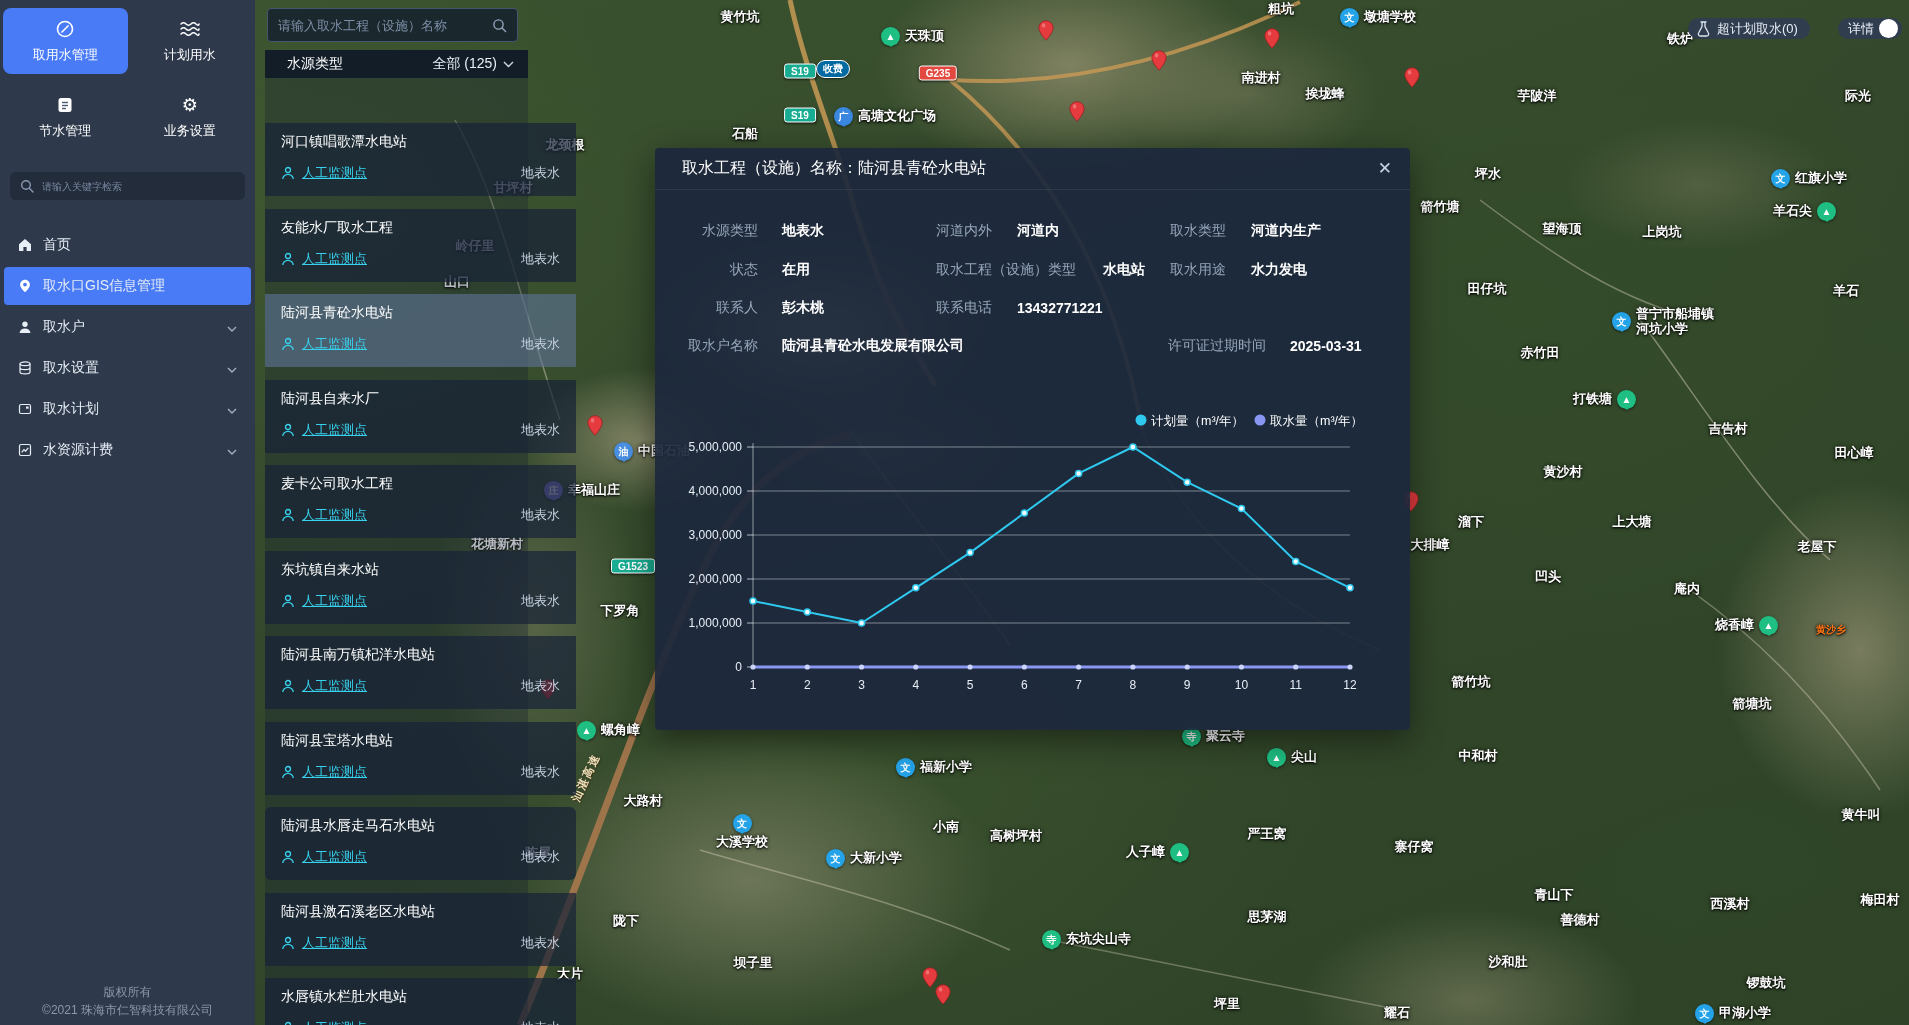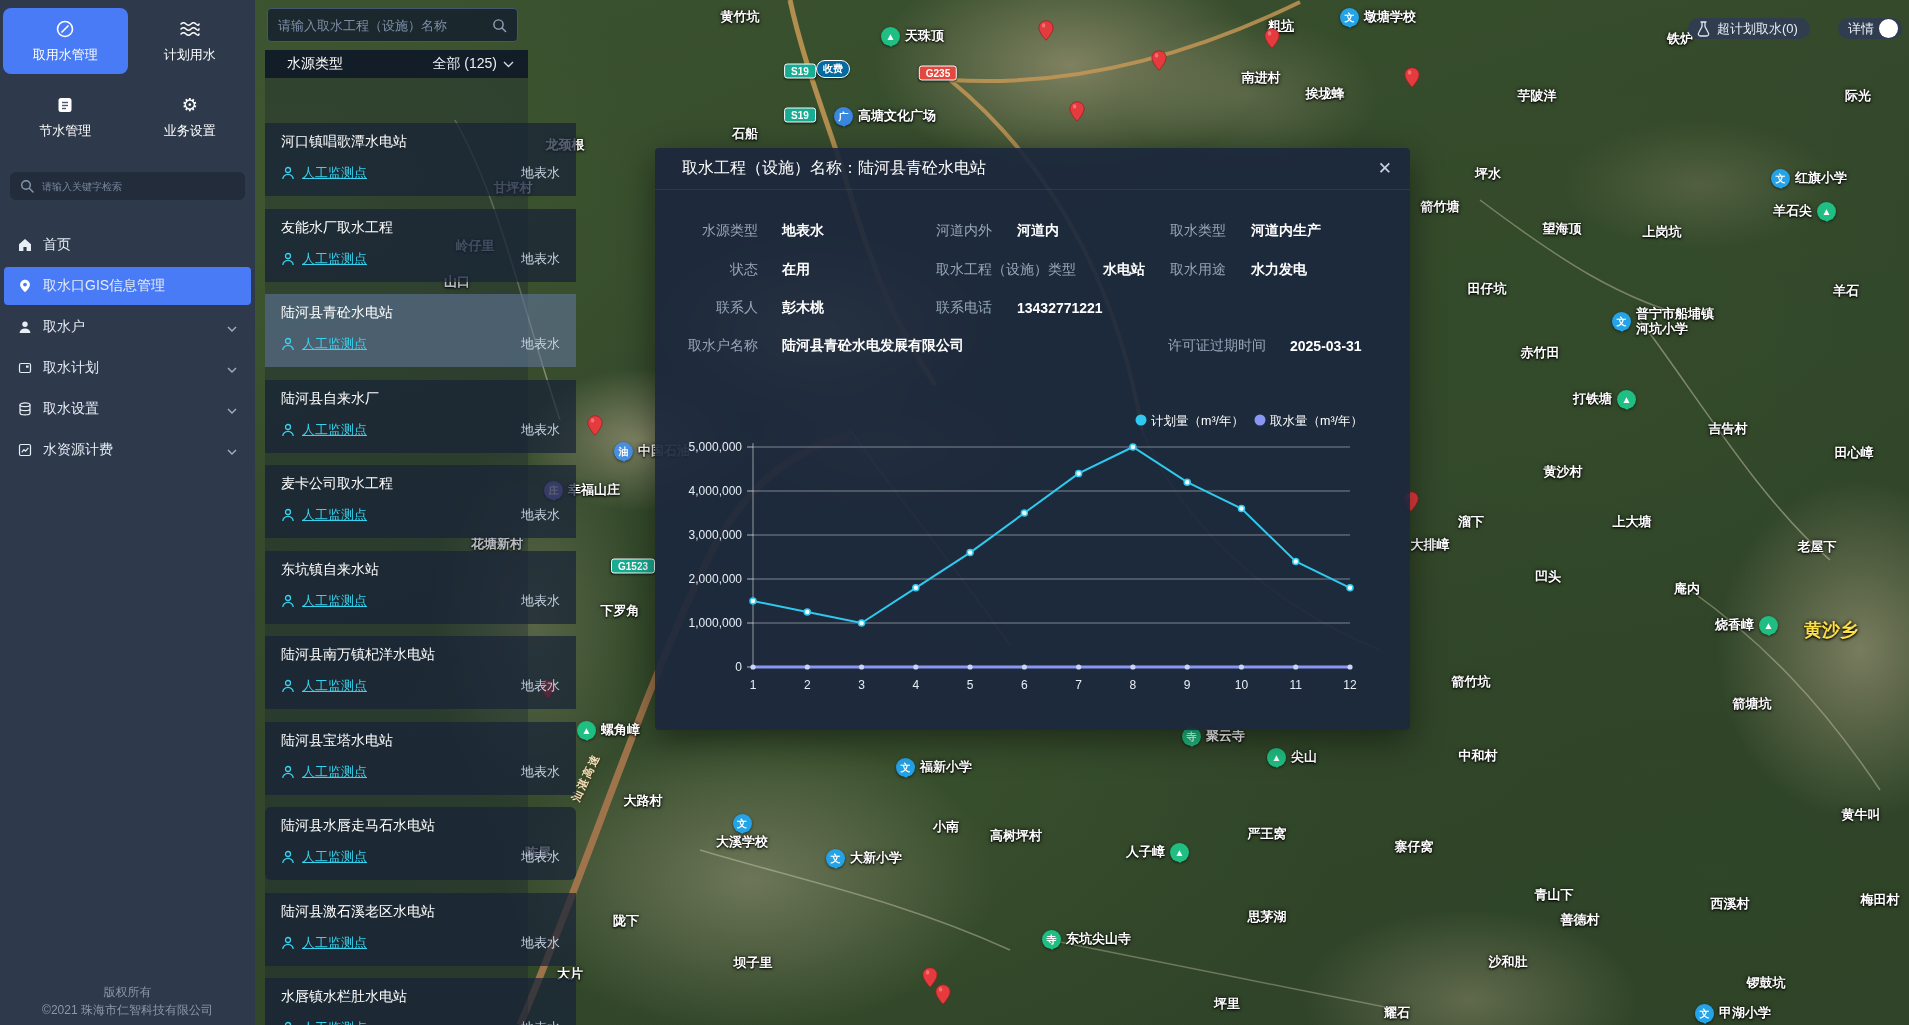--- a/index.html
+++ b/index.html
@@ -24,21 +24,21 @@
       radial-gradient(ellipse 700px 500px at 80% 30%, rgba(52,76,42,.8), transparent 70%),
       radial-gradient(ellipse 700px 500px at 45% 75%, rgba(58,82,46,.8), transparent 70%),
       radial-gradient(ellipse 800px 500px at 90% 85%, rgba(48,70,40,.8), transparent 70%),
       linear-gradient(160deg, #3c5430 0%, #34492b 45%, #2e4227 100%);
   }
   #roads { position:absolute; inset:0; z-index:2; }
   #map-anno { position:absolute; inset:0; z-index:3; }
 
   .maplabel { position:absolute; transform:translate(-50%,-50%); color:#fff; font-size:13px; font-weight:bold;
     white-space:pre; text-shadow:0 1px 2px #000, 0 0 4px rgba(0,0,0,.9); }
-  .maplabel.town { color:#fde047; font-size:18px; }
+  .maplabel.town { color:#f97316; font-size:10px; }
   .road-label { position:absolute; color:#efe2bd; font-size:11px; font-weight:bold; letter-spacing:2px;
     text-shadow:0 1px 2px rgba(60,30,0,.9); white-space:nowrap; }
 
   .poi { position:absolute; display:flex; align-items:center; gap:5px; transform:translate(-9px,-13px); }
   .poi.side-left { flex-direction:row-reverse; transform:translate(calc(-100% + 9px),-13px); }
   .poi .poi-i { width:19px; height:19px; border-radius:50%; display:flex; align-items:center; justify-content:center;
     color:#fff; font-size:10px; font-weight:bold; position:relative; box-shadow:0 1px 3px rgba(0,0,0,.55); flex:0 0 19px; }
   .poi .poi-i::after { content:""; position:absolute; bottom:-5px; left:50%; transform:translateX(-50%);
     border:4px solid transparent; }
   .poi-school .poi-i { background:#25a3e8; } .poi-school .poi-i::after { border-top-color:#25a3e8; }
@@ -128,21 +128,21 @@
   <path d="M1690,590 C1760,640 1820,700 1880,790" stroke="#ded6c2" stroke-width="1.5" fill="none" opacity="0.4"></path>
   <path d="M1050,940 C1150,960 1300,990 1400,1010" stroke="#ded6c2" stroke-width="1.5" fill="none" opacity="0.35"></path>
 </svg>
 <div id="map-anno">
     <div class="maplabel" style="left: 740px; top: 17px;">黄竹坑</div>
     <div class="maplabel" style="left: 745px; top: 134px;">石船</div>
     <div class="maplabel" style="left: 565px; top: 145px;">龙颈根</div>
     <div class="maplabel" style="left: 513px; top: 188px;">甘坪村</div>
     <div class="maplabel" style="left: 475px; top: 246px;">岭仔里</div>
     <div class="maplabel" style="left: 457px; top: 282px;">山口</div>
-    <div class="maplabel" style="left: 1281px; top: 26px; text-decoration: underline;">粗坑</div>
+    <div class="maplabel" style="left: 1281px; top: 9px;">粗坑</div>
     <div class="maplabel" style="left: 1261px; top: 78px;">南进村</div>
     <div class="maplabel" style="left: 1325px; top: 94px;">挨垅蜂</div>
     <div class="maplabel" style="left: 1537px; top: 96px;">芋陂洋</div>
     <div class="maplabel" style="left: 1858px; top: 96px;">际光</div>
     <div class="maplabel" style="left: 1680px; top: 39px;">铁炉</div>
     <div class="maplabel" style="left: 1488px; top: 174px;">坪水</div>
     <div class="maplabel" style="left: 1440px; top: 207px;">箭竹塘</div>
     <div class="maplabel" style="left: 1562px; top: 229px;">望海顶</div>
     <div class="maplabel" style="left: 1662px; top: 232px;">上岗坑</div>
     <div class="maplabel" style="left: 1487px; top: 289px;">田仔坑</div>
@@ -392,37 +392,37 @@
           </svg>
         </span>
       <span>取水户</span>
       <span class="chev"><svg width="10" height="6" viewBox="0 0 10 6">
             <polyline points="1,1 5,5 9,1" stroke="#9fb0c6" stroke-width="1.4" fill="none"></polyline>
           </svg></span>
     </div>
     <div class="nav-item">
       <span style="display:flex">
           <svg width="14" height="14" viewBox="0 0 14 14">
-            <rect x="1.5" y="2.5" width="11" height="9" rx="1.5" stroke="#e8eef6" stroke-width="1.2" fill="none"></rect>
-            <rect x="8" y="4.5" width="2.6" height="2.2" fill="#e8eef6"></rect>
+            <ellipse cx="7" cy="2.8" rx="5" ry="1.9" stroke="#e8eef6" stroke-width="1.2" fill="none"></ellipse>
+            <path d="M2 2.8 v4 c0 1 2.2 1.9 5 1.9 s5 -.9 5 -1.9 v-4 M2 6.8 v4.2 c0 1 2.2 1.9 5 1.9 s5 -.9 5 -1.9 V6.8" stroke="#e8eef6" stroke-width="1.2" fill="none"></path>
           </svg>
         </span>
-      <span>取水计划</span>
+      <span>取水设置</span>
       <span class="chev"><svg width="10" height="6" viewBox="0 0 10 6">
             <polyline points="1,1 5,5 9,1" stroke="#9fb0c6" stroke-width="1.4" fill="none"></polyline>
           </svg></span>
     </div>
     <div class="nav-item">
       <span style="display:flex">
           <svg width="14" height="14" viewBox="0 0 14 14">
-            <ellipse cx="7" cy="2.8" rx="5" ry="1.9" stroke="#e8eef6" stroke-width="1.2" fill="none"></ellipse>
-            <path d="M2 2.8 v4 c0 1 2.2 1.9 5 1.9 s5 -.9 5 -1.9 v-4 M2 6.8 v4.2 c0 1 2.2 1.9 5 1.9 s5 -.9 5 -1.9 V6.8" stroke="#e8eef6" stroke-width="1.2" fill="none"></path>
+            <rect x="1.5" y="2.5" width="11" height="9" rx="1.5" stroke="#e8eef6" stroke-width="1.2" fill="none"></rect>
+            <rect x="8" y="4.5" width="2.6" height="2.2" fill="#e8eef6"></rect>
           </svg>
         </span>
-      <span>取水设置</span>
+      <span>取水计划</span>
       <span class="chev"><svg width="10" height="6" viewBox="0 0 10 6">
             <polyline points="1,1 5,5 9,1" stroke="#9fb0c6" stroke-width="1.4" fill="none"></polyline>
           </svg></span>
     </div>
     <div class="nav-item">
       <span style="display:flex">
           <svg width="14" height="14" viewBox="0 0 14 14">
             <rect x="1.5" y="1.5" width="11" height="11" rx="1.5" stroke="#e8eef6" stroke-width="1.2" fill="none"></rect>
             <polyline points="3.7,9.3 6,6.7 7.6,8.2 10.3,4.8" stroke="#e8eef6" stroke-width="1.2" fill="none"></polyline>
           </svg>

